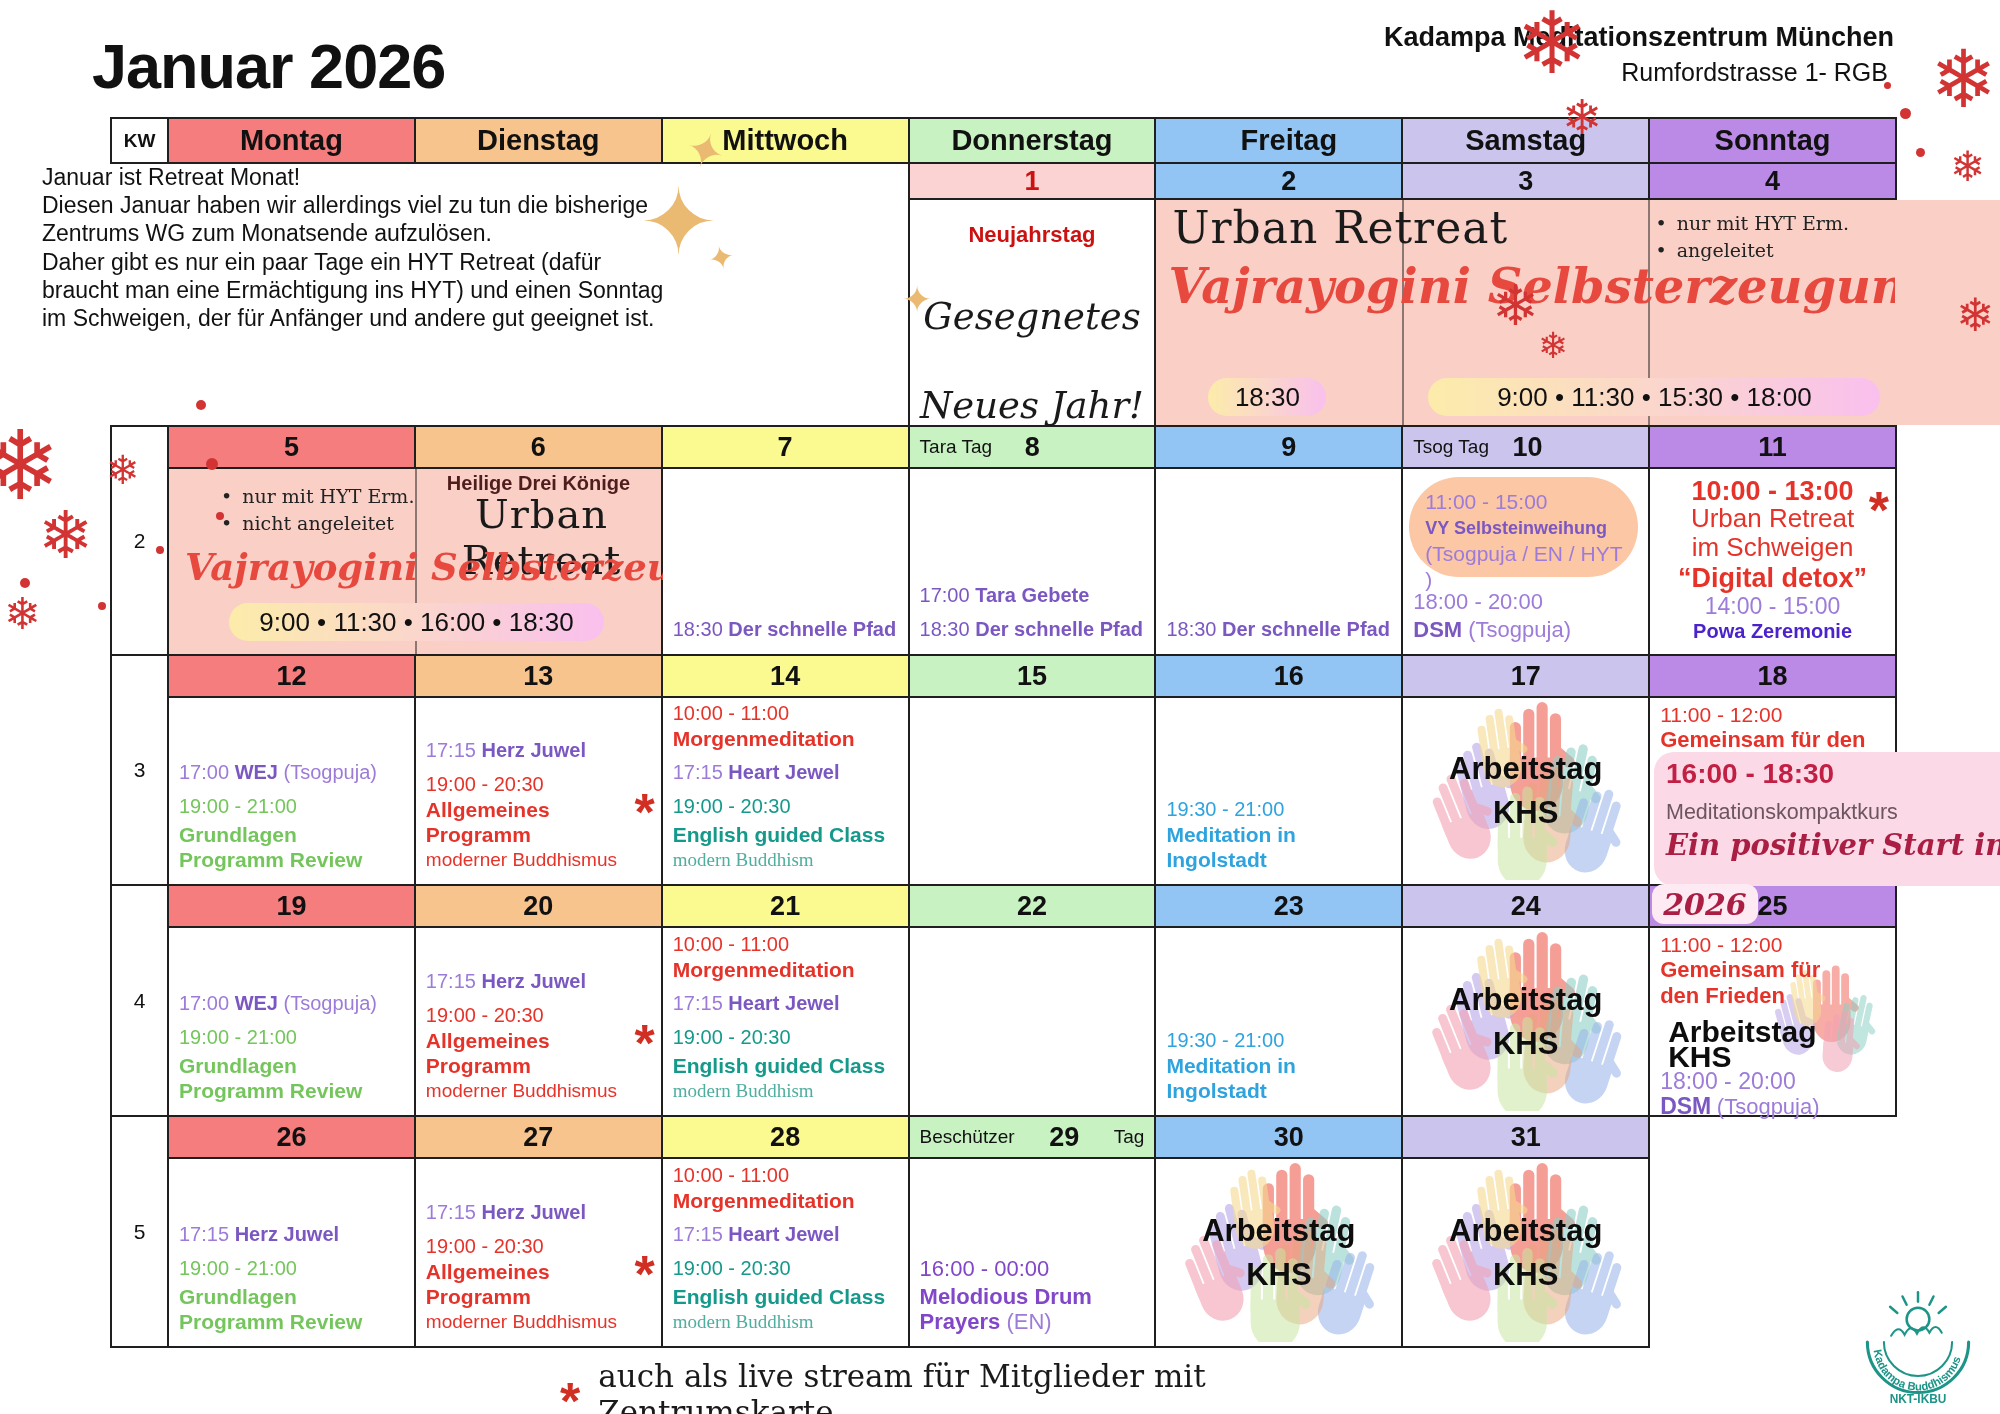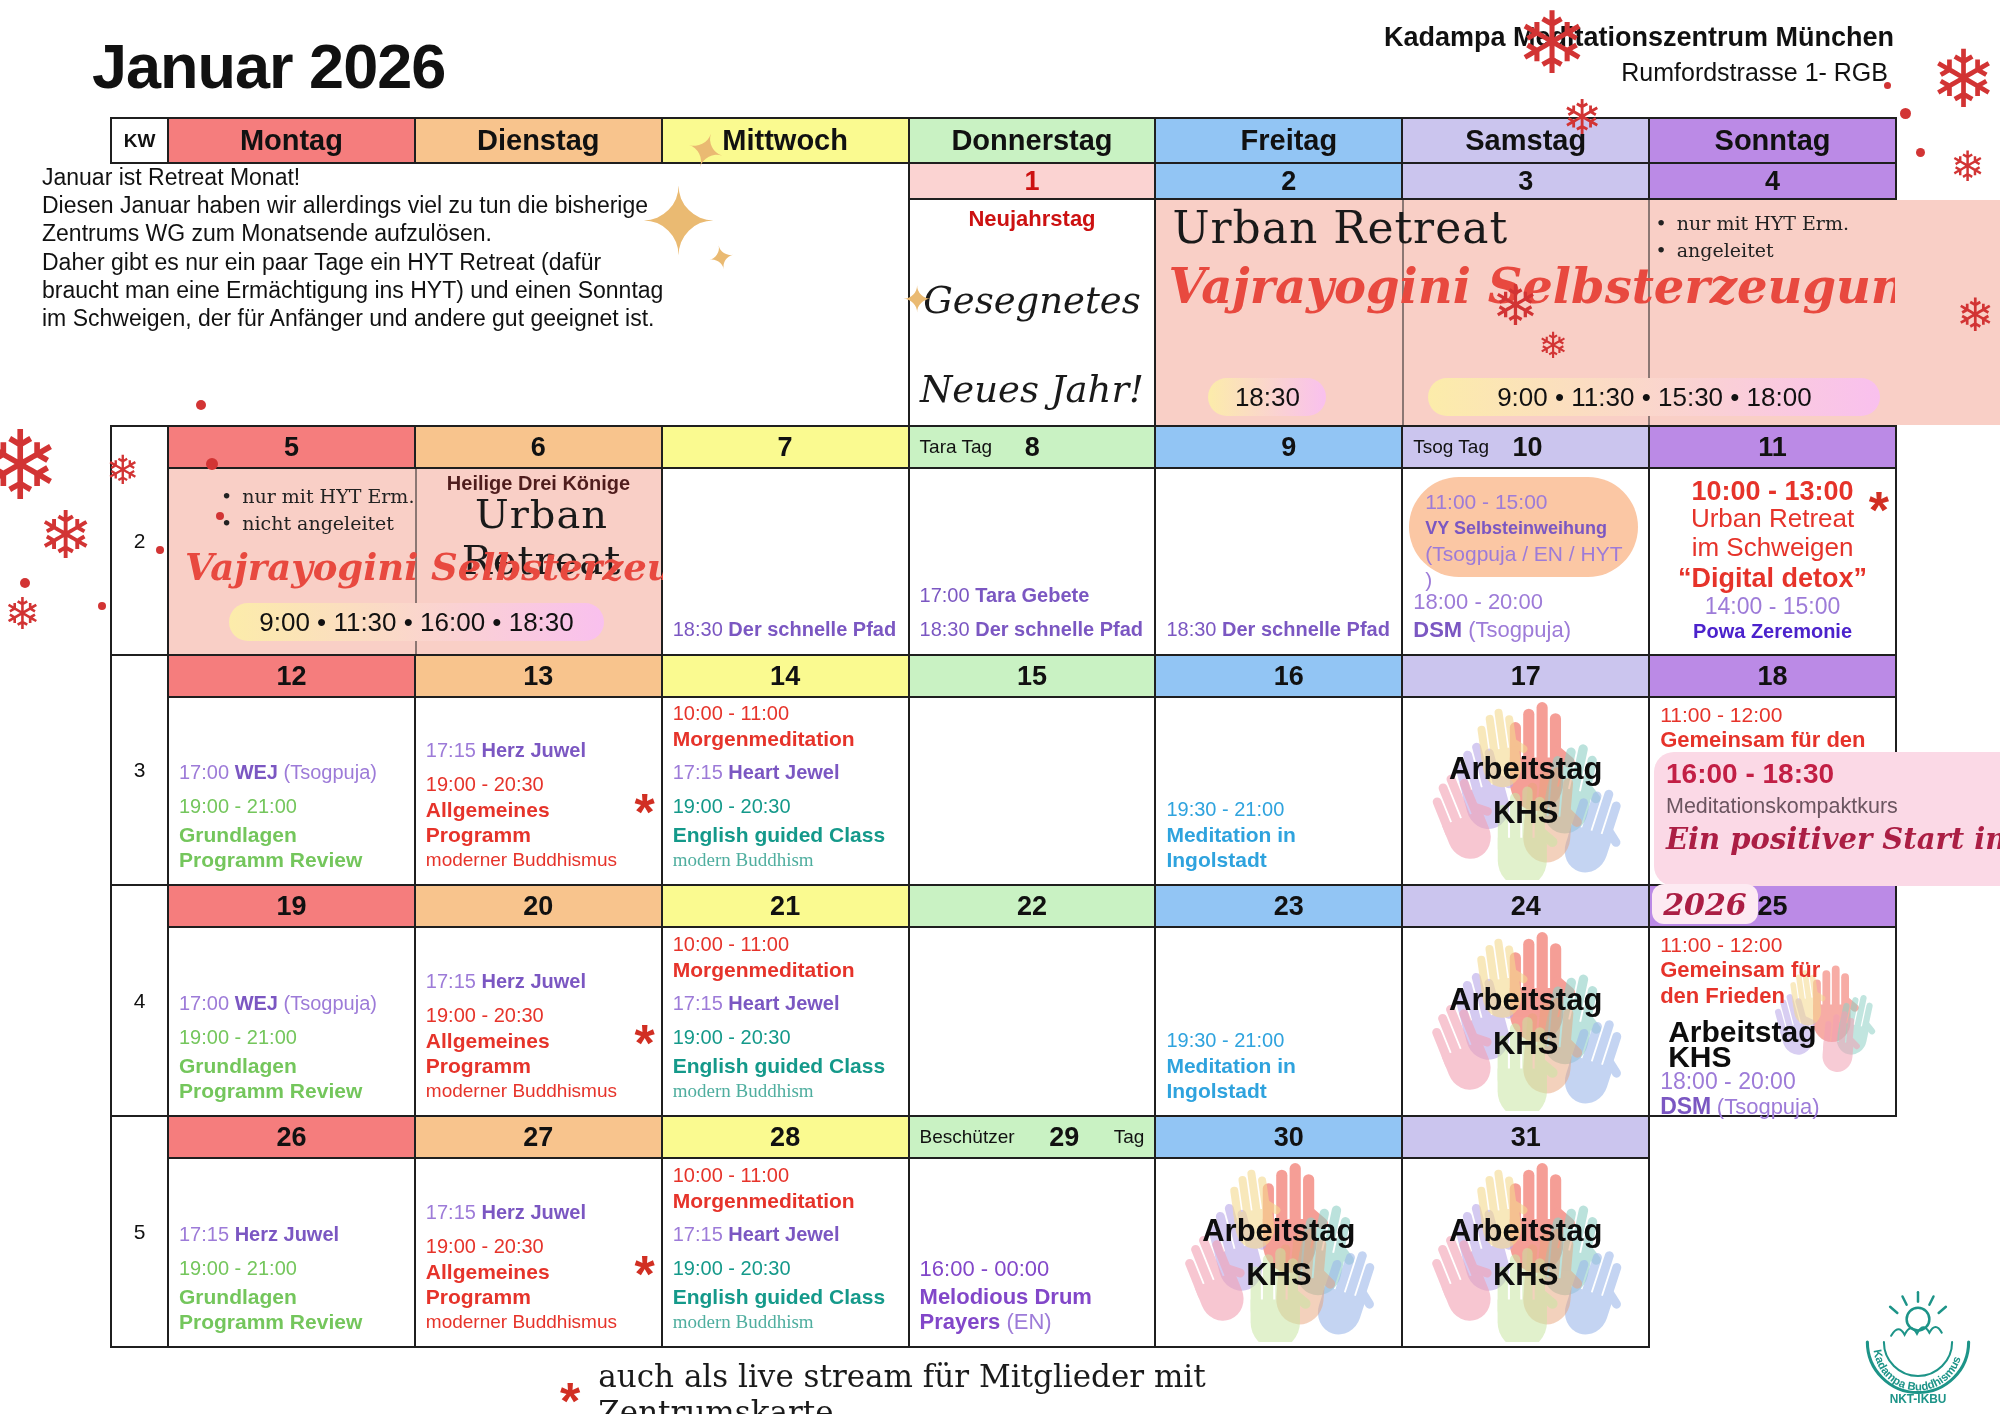--- a/index.html
+++ b/index.html
@@ -50,38 +50,38 @@
   .rscript{position:absolute;font-family:"DejaVu Serif",serif;font-style:italic;font-weight:bold;
            color:#e8493f;white-space:nowrap;}
   .blt{display:flex;gap:10px;font-family:"DejaVu Serif",serif;font-size:19px;color:#222;line-height:27px;}
   .bullets{position:absolute;}
   .pill{position:absolute;height:38px;border-radius:19px;background:linear-gradient(90deg,#fcecaa,#f9c0ee);
         display:flex;align-items:center;justify-content:center;font-size:26px;color:#111;}
   .ep{position:absolute;font-weight:bold;font-size:20px;color:#4f1d1d;text-align:center;}
 
   
   .neujahr{display:flex;flex-direction:column;justify-content:space-between;align-items:center;
-           height:100%;box-sizing:border-box;padding:6px 4px 14px;}
+           height:100%;box-sizing:border-box;padding:6px 4px 14px;margin-top:16px;}
   .holiday{color:#cc1111;font-weight:bold;font-size:22px;}
   .greet{font-family:"DejaVu Serif",serif;font-style:italic;font-size:37px;color:#1a1a1a;}
 
   
   .blob{position:absolute;left:6px;top:8px;right:10px;height:100px;background:#fbc7a4;border-radius:50px;
         padding:12px 16px;box-sizing:border-box;font-size:21px;line-height:26px;}
 
   
   .hands{position:absolute;left:6px;top:4px;width:calc(100% - 12px);height:calc(100% - 8px);z-index:1;}
   .atext{position:absolute;inset:0;display:flex;flex-direction:column;align-items:center;justify-content:center;
          gap:8px;font-size:31px;font-weight:bold;z-index:2;color:#0d0d0d;}
 
   
   .pinkbox{position:absolute;left:1654px;top:752px;width:346px;height:134px;background:#fbd9e6;
            border-radius:20px 0 0 20px;padding:6px 0 0 12px;box-sizing:border-box;z-index:5;}
   .pb1{font-size:28px;font-weight:bold;color:#c21f45;}
-  .pb2{font-size:21.5px;color:#6b5560;margin-top:4px;}
+  .pb2{font-size:21.5px;color:#6b5560;margin-top:10px;}
   .pb3{font-family:"DejaVu Serif",serif;font-style:italic;font-weight:bold;font-size:29px;color:#ab1e44;
        white-space:nowrap;margin-top:3px;}
   .pill2026{position:absolute;left:1652px;top:884px;width:106px;height:40px;background:#fdeaf2;border-radius:12px;
             display:flex;align-items:center;justify-content:center;font-family:"DejaVu Serif",serif;
             font-style:italic;font-weight:bold;font-size:30px;color:#ab1e44;z-index:6;}
 
   
   .footer{position:absolute;left:560px;top:1358px;width:860px;display:flex;align-items:center;
           justify-content:center;gap:18px;}
   .fstar{color:#d12f23;font-size:52px;font-weight:bold;line-height:0.6;margin-top:16px;}

